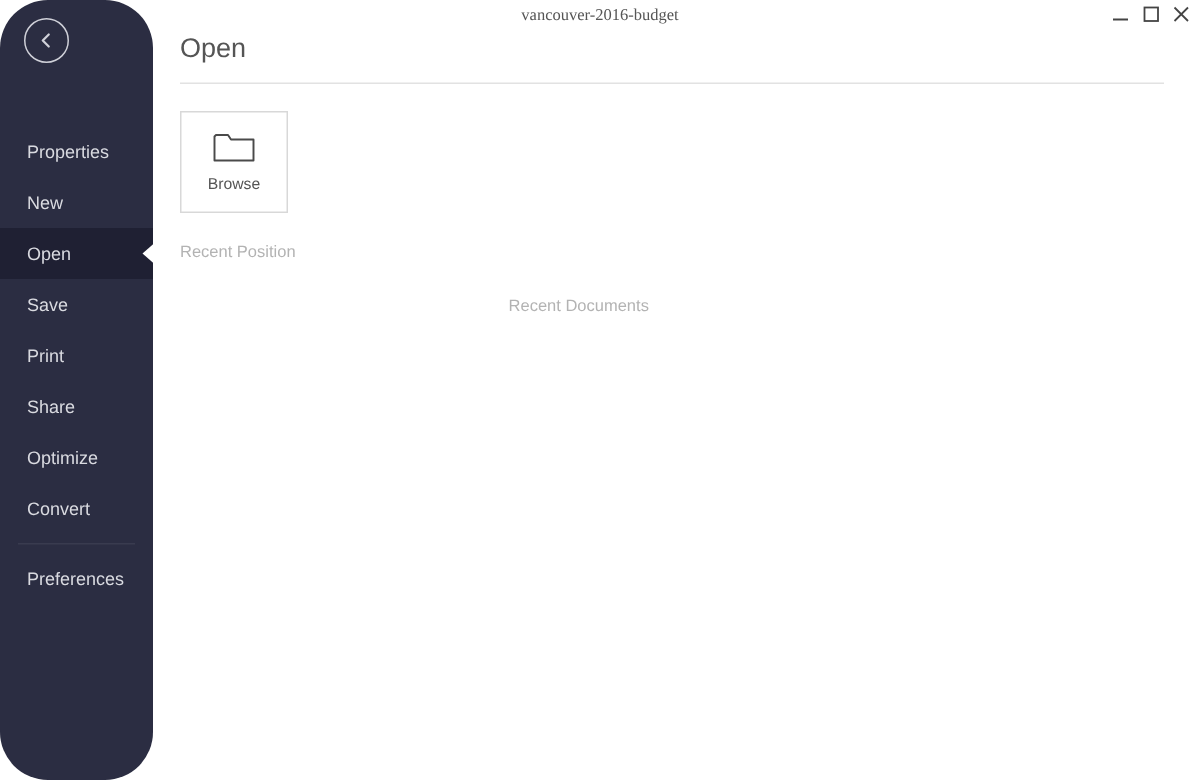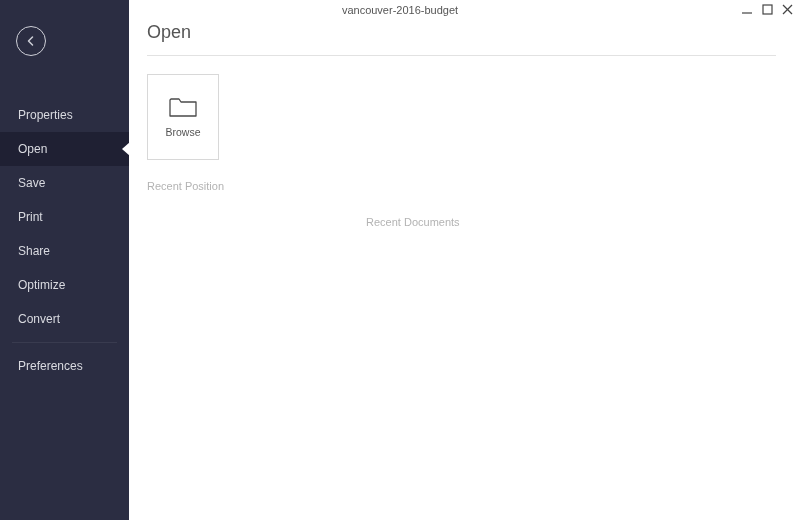--- a/index.html
+++ b/index.html
@@ -24,46 +24,48 @@
       height: 20px;
       display: flex;
       align-items: center;
       justify-content: center;
       z-index: 10;
       pointer-events: none;
     }
     .titlebar-text {
       font-size: 11px;
       color: #555;
+      font-family: Liberation Serif, serif;
     }
     .window-controls {
       position: absolute;
       top: 2px;
       right: 6px;
       display: flex;
       gap: 6px;
       align-items: center;
     }
     .win-ctrl {
       width: 14px;
       height: 14px;
       display: flex;
       align-items: center;
       justify-content: center;
       cursor: pointer;
       color: #444;
     }
     .win-ctrl svg { display: block; }
     .sidebar {
-      width: 129px;
+      width: 102px;
       background: #2b2d42;
       display: flex;
       flex-direction: column;
-      padding-top: 20px;
+      padding-top: 6px;
       flex-shrink: 0;
+      border-radius: 32px;
     }
     .back-circle {
       width: 30px;
       height: 30px;
       border: 1.5px solid #cfd0d8;
       border-radius: 50%;
       display: flex;
       align-items: center;
       justify-content: center;
       margin: 6px 0 42px 16px;
@@ -110,21 +112,21 @@
       margin-top: 4px;
       margin-bottom: 12px;
     }
     .hr {
       height: 1px;
       background: #e2e2e2;
       margin-bottom: 18px;
     }
     .browse-tile {
       width: 72px;
-      height: 86px;
+      height: 68px;
       border: 1px solid #d8d8d8;
       display: flex;
       flex-direction: column;
       align-items: center;
       justify-content: center;
       gap: 8px;
       cursor: pointer;
     }
     .browse-tile svg { display:block; }
     .browse-label {
@@ -170,20 +172,21 @@
   </div>
 
   <div class="sidebar">
     <div class="back-circle">
       <svg width="12" height="12" viewBox="0 0 12 12">
         <polyline points="7.5,2 3.5,6 7.5,10" fill="none" stroke="#cfd0d8" stroke-width="1.5" stroke-linecap="round" stroke-linejoin="round"></polyline>
       </svg>
     </div>
 
     <div class="nav-item"><span>Properties</span></div>
+    <div class="nav-item"><span>New</span></div>
     <div class="nav-item active"><span>Open</span></div>
     <div class="nav-item"><span>Save</span></div>
     <div class="nav-item"><span>Print</span></div>
     <div class="nav-item"><span>Share</span></div>
     <div class="nav-item"><span>Optimize</span></div>
     <div class="nav-item"><span>Convert</span></div>
 
     <div class="nav-separator"></div>
 
     <div class="nav-item"><span>Preferences</span></div>

